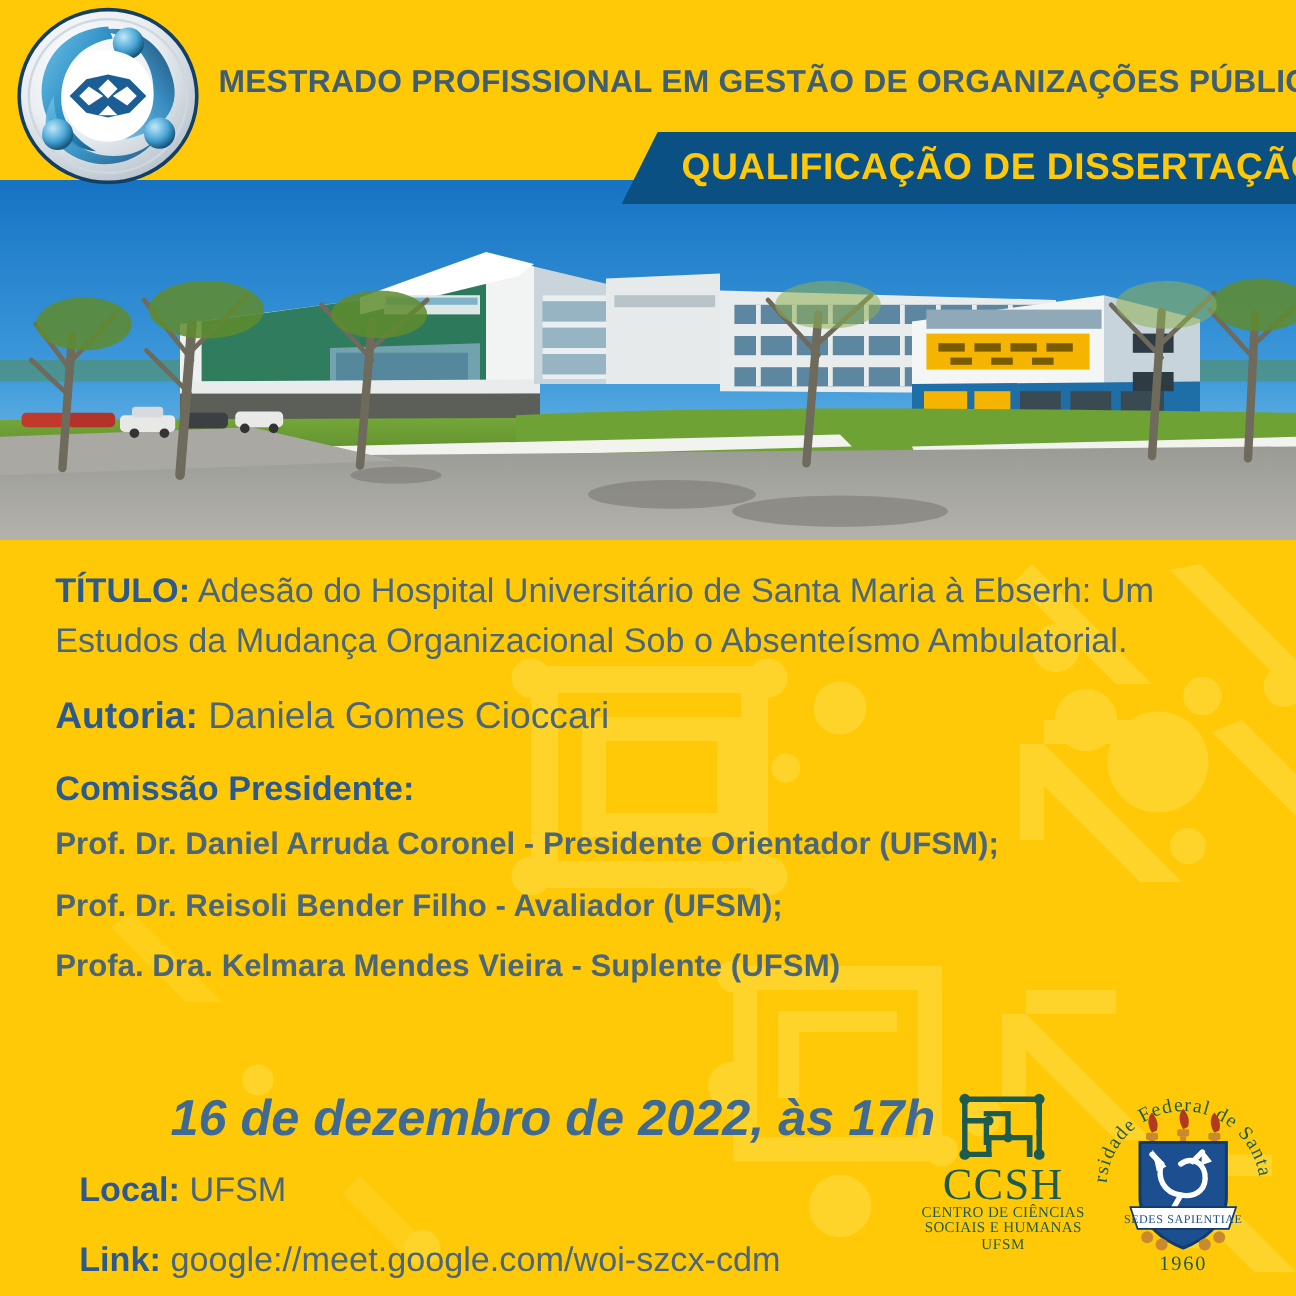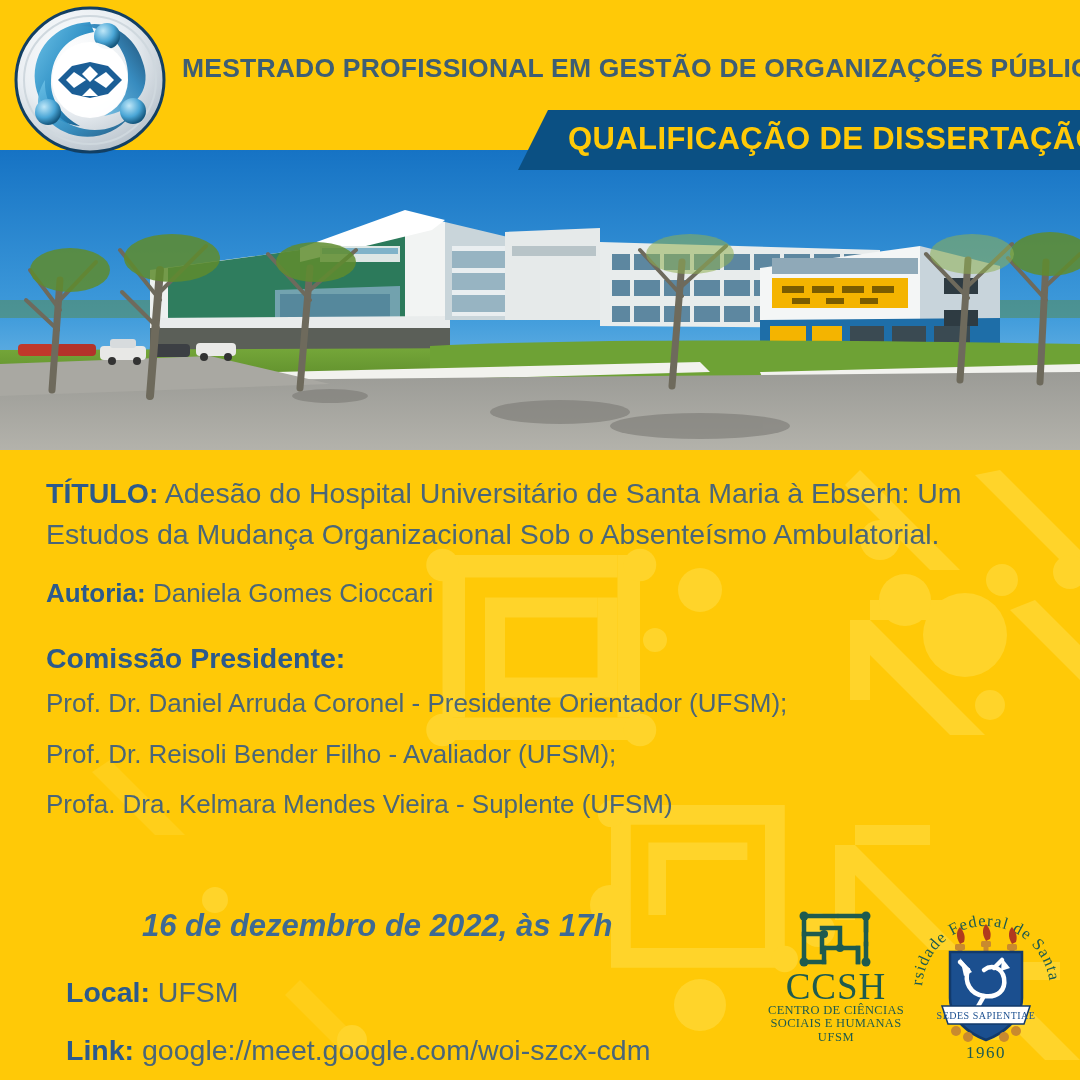--- a/index.html
+++ b/index.html
@@ -45,29 +45,29 @@
   .content{position:absolute;left:16px;top:450px;width:1080px;height:630px;z-index:4;}
   .lbl{color:#2C5A8C;font-weight:bold;}
   .val{color:#4A6678;}
 
   .title-block{
     position:absolute;left:30px;top:23px;width:1020px;
     font-size:28.5px;line-height:1.45;color:#4A6678;
   }
   .title-block .lbl{font-size:28.5px;}
 
-  .autoria{position:absolute;left:30px;top:127px;font-size:26px;line-height:1.3;white-space:nowrap;}
+  .autoria{position:absolute;left:30px;top:127px;font-size:31px;line-height:1.3;white-space:nowrap;}
   .comissao{position:absolute;left:30px;top:192px;font-size:28.5px;font-weight:bold;color:#2C5A8C;white-space:nowrap;}
 
   .members{position:absolute;left:30px;top:240px;width:1020px;}
-  .member{font-size:26px;color:#4A6678;line-height:1;margin-bottom:24.5px;white-space:nowrap;}
+  .member{font-size:26px;color:#4A6678;line-height:1;margin-bottom:24.5px;white-space:nowrap;font-weight:bold;}
 
   .datetime{
     position:absolute;left:126px;top:458px;
-    font-size:31px;font-weight:bold;font-style:italic;color:#3E6A93;
+    font-size:42px;font-weight:bold;font-style:italic;color:#3E6A93;
     white-space:nowrap;
   }
   .local{position:absolute;left:50px;top:526px;font-size:28.5px;white-space:nowrap;}
   .link{position:absolute;left:50px;top:584px;font-size:28.5px;white-space:nowrap;}
 
   
   .ccsh{position:absolute;left:766px;top:904px;width:140px;height:140px;z-index:5;}
   .ccsh svg{display:block;width:140px;height:140px;}
   .ufsm{position:absolute;left:898px;top:898px;width:176px;height:176px;z-index:5;}
   .ufsm svg{display:block;width:176px;height:176px;}

